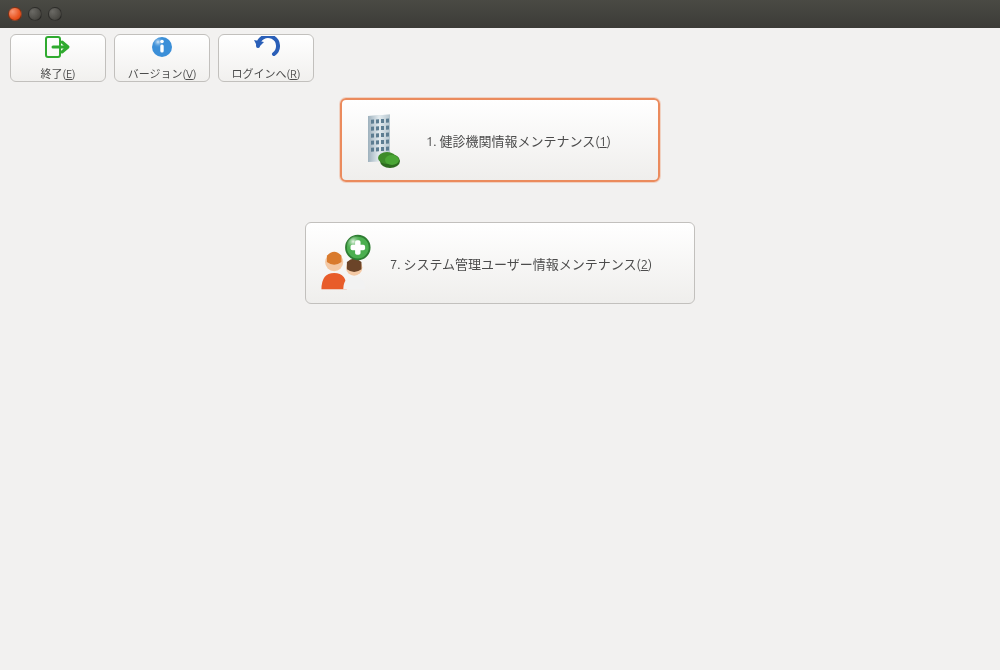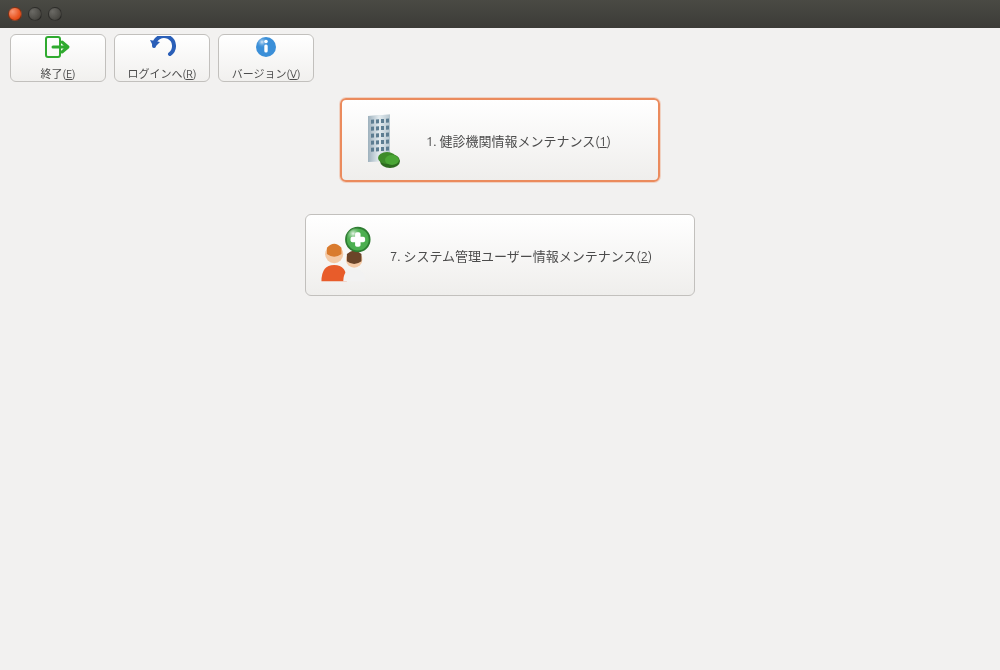--- a/index.html
+++ b/index.html
@@ -52,21 +52,21 @@
   cursor: pointer;
   font-size: 11px;
   color: #4c4c4c;
   gap: 1px;
 }
 .tool-btn .icon-wrap { height: 24px; display:flex; align-items:center; justify-content:center; }
 .content {
   display: flex;
   flex-direction: column;
   align-items: center;
-  gap: 32px;
+  gap: 40px;
   padding-top: 10px;
 }
 .menu-btn {
   background: linear-gradient(to bottom, #ffffff, #efeeec);
   border: 1px solid #c2c0bd;
   border-radius: 6px;
   display: flex;
   align-items: center;
   cursor: pointer;
   font-size: 13px;
@@ -104,52 +104,52 @@
 
   <div class="tool-btn">
     <div class="icon-wrap">
       <svg width="26" height="22" viewBox="0 0 26 22">
         <rect x="1" y="1" width="14" height="20" rx="2" fill="none" stroke="#2faa2f" stroke-width="2"></rect>
         <path d="M8 11 H22 M17 6 L23 11 L17 16" fill="none" stroke="#2faa2f" stroke-width="3" stroke-linejoin="round" stroke-linecap="round"></path>
       </svg>
     </div>
     <div class="label-text">
       <span>終了(</span><span class="underline">E</span><span>)</span>
-    </div>
-  </div>
-
-  <div class="tool-btn">
-    <div class="icon-wrap">
-      <svg width="28" height="22" viewBox="0 0 28 22">
-        <path d="M22 18 A10 10 0 1 0 6 10" fill="none" stroke="#2a5fb8" stroke-width="4" stroke-linecap="round"></path>
-        <path d="M2 4 L6 12 L12 6 Z" fill="#2a5fb8"></path>
-      </svg>
-    </div>
-    <div class="label-text">
-      <span>ログインへ(</span><span class="underline">R</span><span>)</span>
     </div>
   </div>
 
   <div class="tool-btn">
     <div class="icon-wrap">
       <svg width="22" height="22" viewBox="0 0 22 22">
         <circle cx="11" cy="11" r="10" fill="#3b8fd8"></circle>
         <circle cx="11" cy="11" r="10" fill="url(#g1)"></circle>
         <defs>
           <radialGradient id="g1" cx="30%" cy="25%">
             <stop offset="0%" stop-color="#ffffff" stop-opacity="0.8"></stop>
             <stop offset="60%" stop-color="#3b8fd8" stop-opacity="0"></stop>
           </radialGradient>
         </defs>
         <circle cx="11" cy="5.5" r="1.8" fill="#fff"></circle>
         <rect x="9.3" y="8.5" width="3.4" height="8" rx="1.5" fill="#fff"></rect>
       </svg>
     </div>
     <div class="label-text">
       <span>バージョン(</span><span class="underline">V</span><span>)</span>
+    </div>
+  </div>
+
+  <div class="tool-btn">
+    <div class="icon-wrap">
+      <svg width="28" height="22" viewBox="0 0 28 22">
+        <path d="M22 18 A10 10 0 1 0 6 10" fill="none" stroke="#2a5fb8" stroke-width="4" stroke-linecap="round"></path>
+        <path d="M2 4 L6 12 L12 6 Z" fill="#2a5fb8"></path>
+      </svg>
+    </div>
+    <div class="label-text">
+      <span>ログインへ(</span><span class="underline">R</span><span>)</span>
     </div>
   </div>
 
 </div>
 
 <div class="content">
 
   <div class="menu-btn active" style="width:320px;">
     <div class="icon-slot">
       <svg width="56" height="58" viewBox="0 0 56 58">

